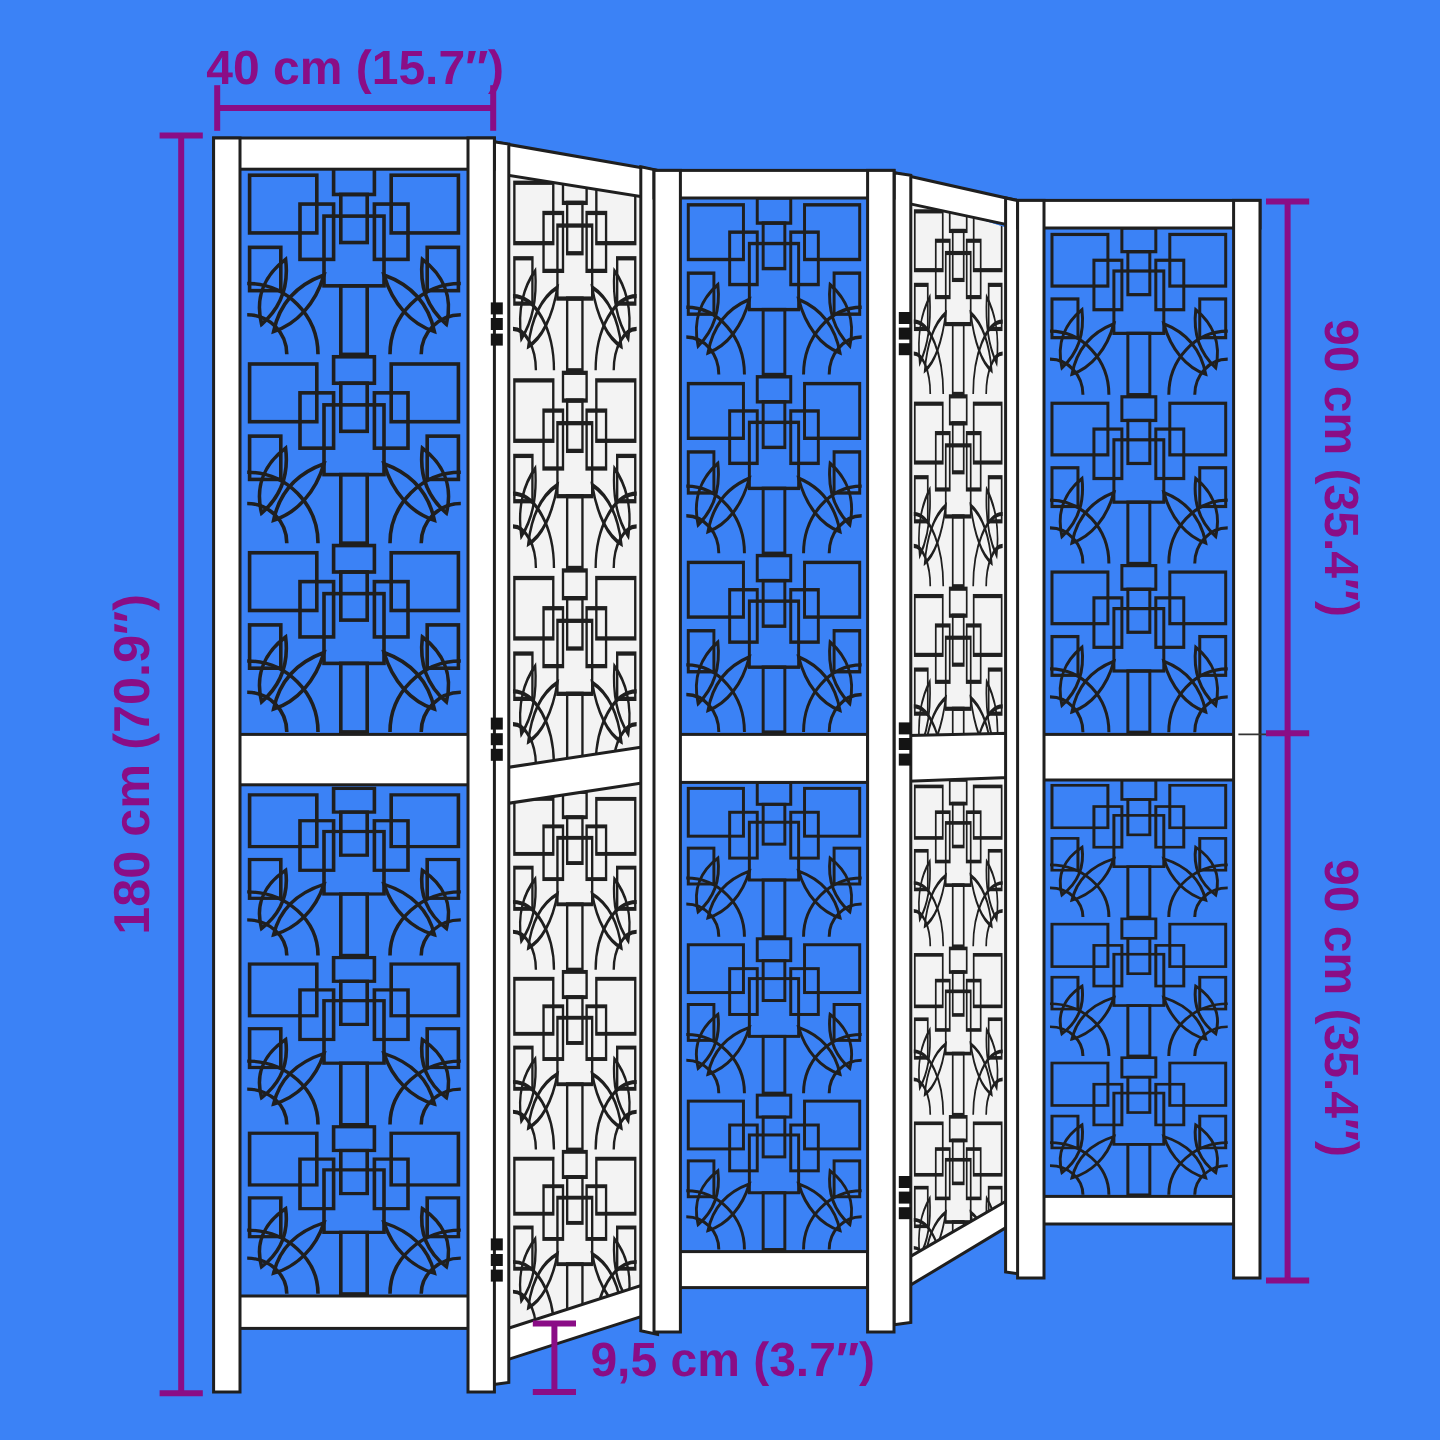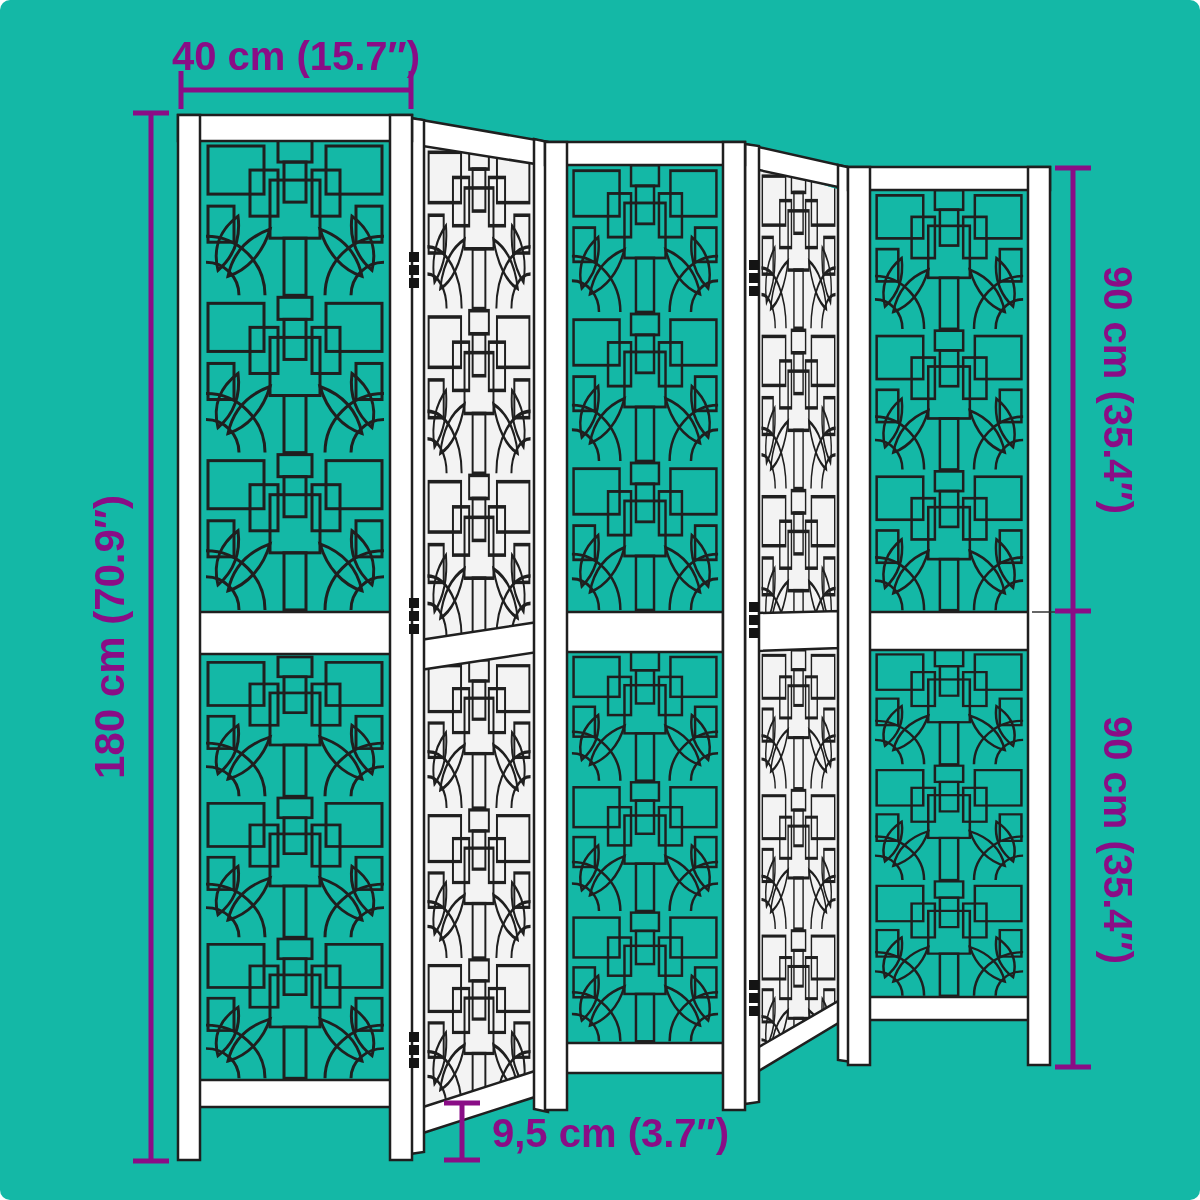--- a/index.html
+++ b/index.html
@@ -1,16 +1,16 @@
 <!DOCTYPE html>
 <html><head>
 <meta charset="utf-8">
 <style>
   html,body{margin:0;padding:0;background:#ffffff;}
-  .canvas{position:relative;width:1200px;height:1200px;background:#14b8a6;overflow:hidden;border-radius:10px;}
+  .canvas{position:relative;width:1200px;height:1200px;background:#3b82f6;overflow:hidden;}
   svg{display:block;width:1200px;height:1200px;}
   .frame{fill:#ffffff;stroke:#1f1f1f;stroke-width:2.5;stroke-linejoin:miter;}
   .lat{stroke:#1f1f1f;fill:none;stroke-width:3;}
   .lat-angled{stroke:#1f1f1f;fill:none;stroke-width:3.4;}
   .dimline{fill:none;stroke-width:5;stroke-linecap:butt;}
   .dimtext{font-family:"Liberation Sans", sans-serif;font-weight:bold;}
   .ext{stroke:#333333;stroke-width:1.5;}
 </style>
 </head>
 <body>

